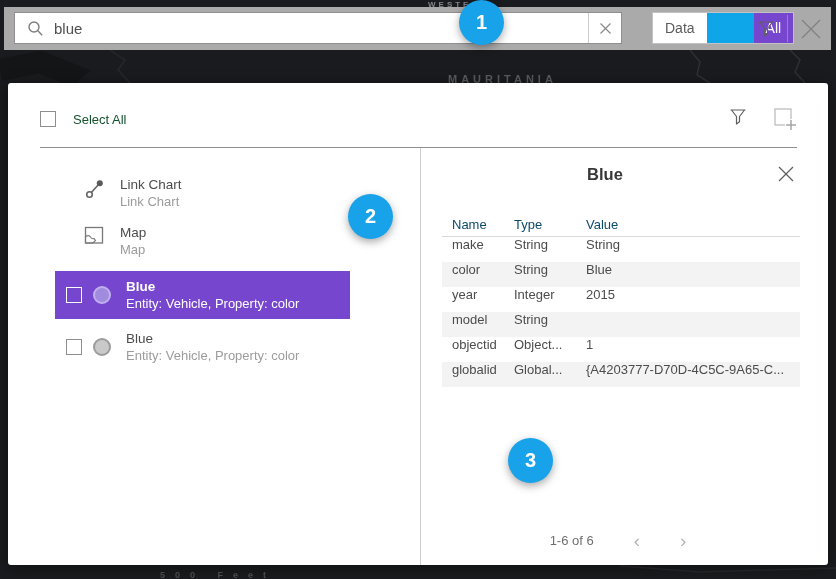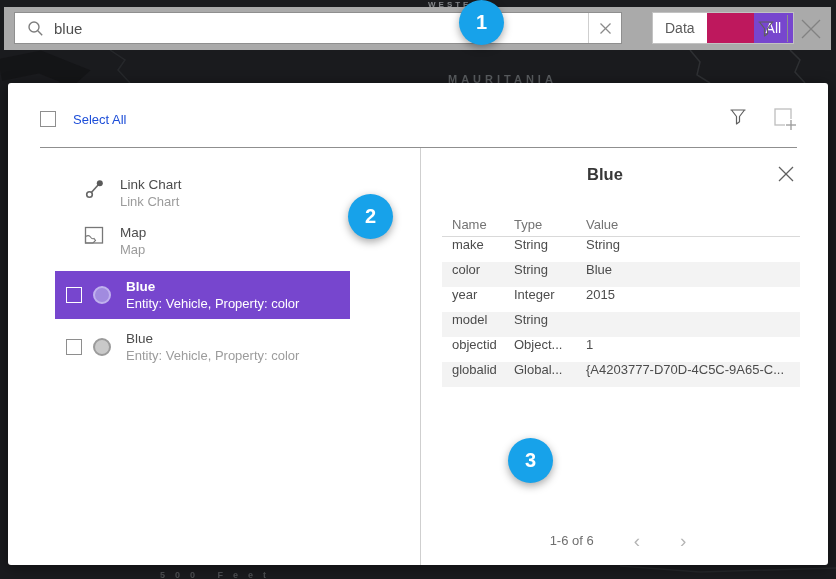--- a/index.html
+++ b/index.html
@@ -46,21 +46,21 @@
     flex: 1; border: none; outline: none; height: 100%;
     font-family: inherit; font-size: 15px; color: #4f4f4f; background: transparent;
   }
   .clear-btn {
     width: 33px; height: 100%; border-left: 1px solid #cfcfcf;
     display: flex; align-items: center; justify-content: center;
     cursor: pointer; background: #fff;
   }
   .segmented {
     position: absolute; left: 648px; top: 5px; height: 32px;
-    display: flex; border: 1px solid #c2c2c2; background: #be185d;
+    display: flex; border: 1px solid #c2c2c2; background: #0ea5e9;
   }
   .seg-btn {
     height: 100%; display: flex; align-items: center; justify-content: center;
     font-size: 14px; padding: 0 12px; cursor: pointer;
   }
   .seg-btn.inactive { color: #5a5a5a; background: #fff; }
   .seg-btn.active { color: #fff; background: #7746ce; margin-left: 47px; }
   .toolbar-filter {
     position: absolute; left: 750px; top: 10px; width: 24px; height: 24px;
     display: flex; align-items: center; justify-content: center; cursor: pointer;
@@ -78,21 +78,21 @@
   .panel {
     position: absolute; left: 8px; top: 83px; width: 820px; height: 482px;
     background: #fff; border-radius: 3px; z-index: 5;
     box-shadow: 0 2px 14px rgba(0,0,0,0.45);
   }
   .select-all-row { position: absolute; left: 32px; top: 28px; display: flex; align-items: center; }
   .checkbox {
     width: 16px; height: 16px; border: 1px solid #8e8e8e; background: #fff;
     flex: none; cursor: pointer;
   }
-  .select-all-label { margin-left: 17px; font-size: 13px; color: #1d4ed8; }
+  .select-all-label { margin-left: 17px; font-size: 13px; color: #14532d; }
   .panel-filter { position: absolute; left: 720px; top: 24px; width: 24px; height: 24px; cursor: pointer; }
   .panel-addsel { position: absolute; left: 765px; top: 24px; width: 26px; height: 26px; cursor: pointer; }
   .panel-hdivider { position: absolute; left: 32px; top: 64px; width: 757px; height: 1px; background: #8f8f8f; }
   .panel-vdivider { position: absolute; left: 412px; top: 65px; width: 1px; height: 417px; background: #cfcfcf; }
 
   
   .result-plain { position: absolute; cursor: pointer; }
   .result-icon { position: absolute; left: 0; top: 2px; width: 22px; height: 22px; }
   .result-texts { position: absolute; left: 36px; top: 0; white-space: nowrap; }
   .r-title { font-size: 13.5px; color: #4c4c4c; line-height: 17px; }
@@ -124,21 +124,21 @@
   .details-close {
     position: absolute; left: 769px; top: 82px; width: 20px; height: 20px; cursor: pointer;
   }
   .dtable { position: absolute; left: 434px; top: 130px; width: 358px; font-size: 13px; color: #4c4c4c; }
   .dt-head { display: flex; height: 24px; align-items: center; border-bottom: 1px solid #d9d9d9; }
   .dt-row { display: flex; height: 25px; }
   .dt-row.shaded { background: #f3f3f3; }
   .c-name { width: 72px; padding-left: 10px; flex: none; }
   .c-type { width: 72px; flex: none; }
   .c-value { flex: 1; overflow: hidden; white-space: nowrap; }
-  .dt-head .cell { color: #737373; }
+  .dt-head .cell { color: #0c4a6e; }
 
   .pagination {
     position: absolute; left: 434px; top: 450px; width: 358px;
     display: flex; align-items: center; justify-content: center;
     font-size: 13px; color: #6f6f6f;
   }
   .pg-prev, .pg-next {
     font-size: 19px; color: #b5b5b5; cursor: pointer; line-height: 14px;
     padding: 0 6px;
   }

